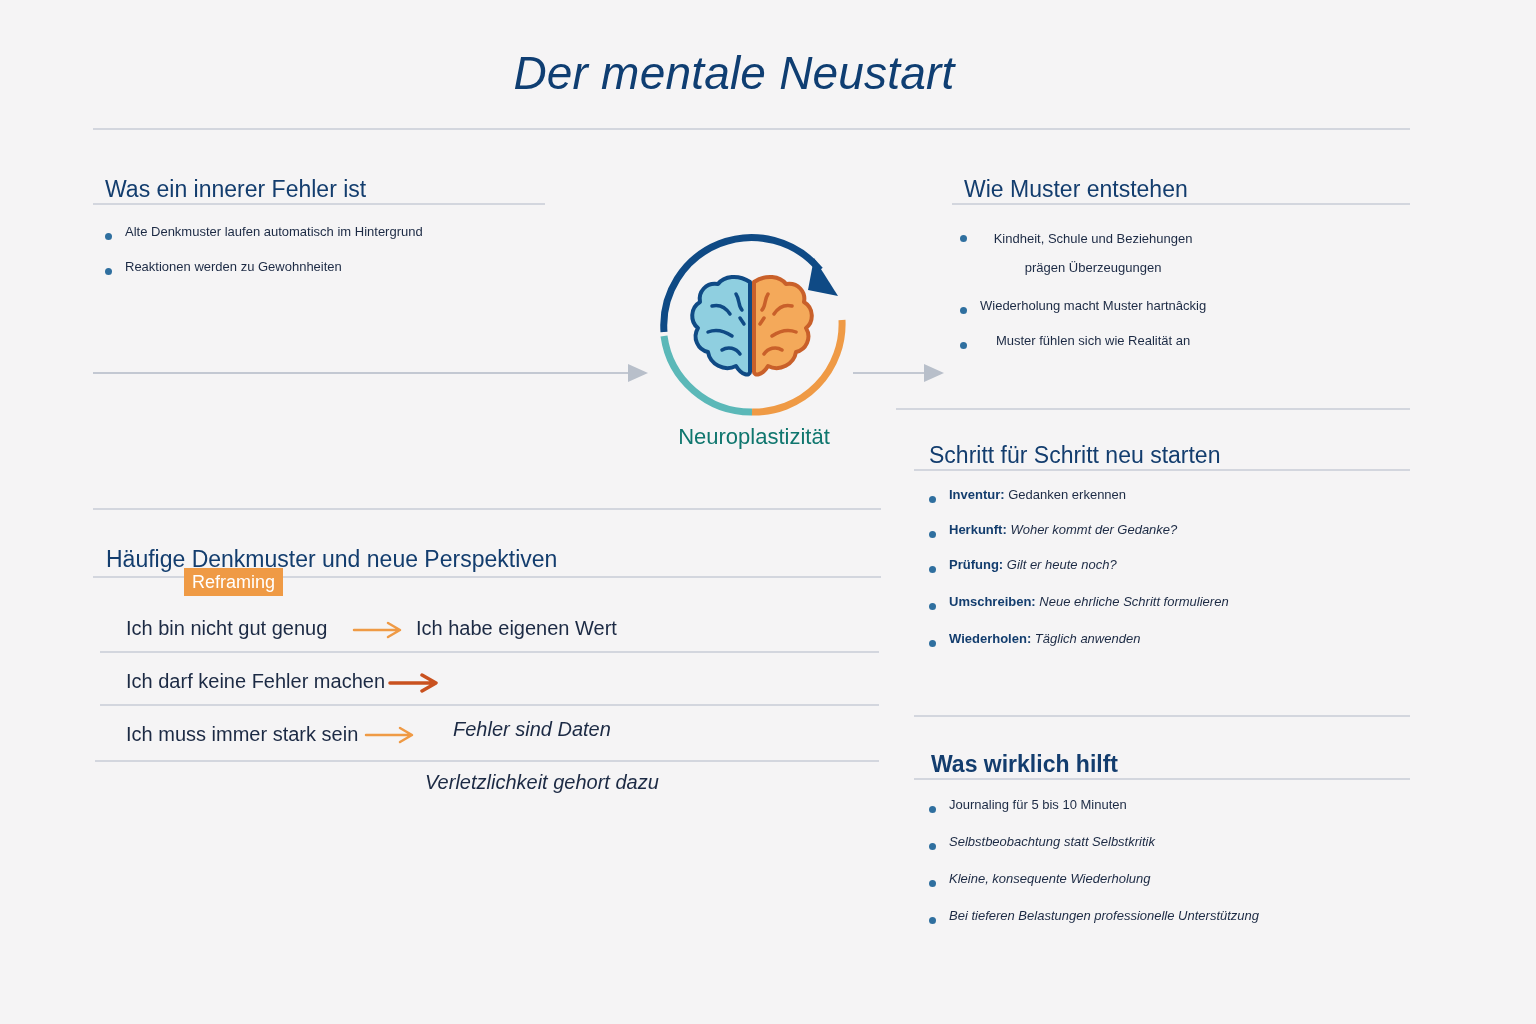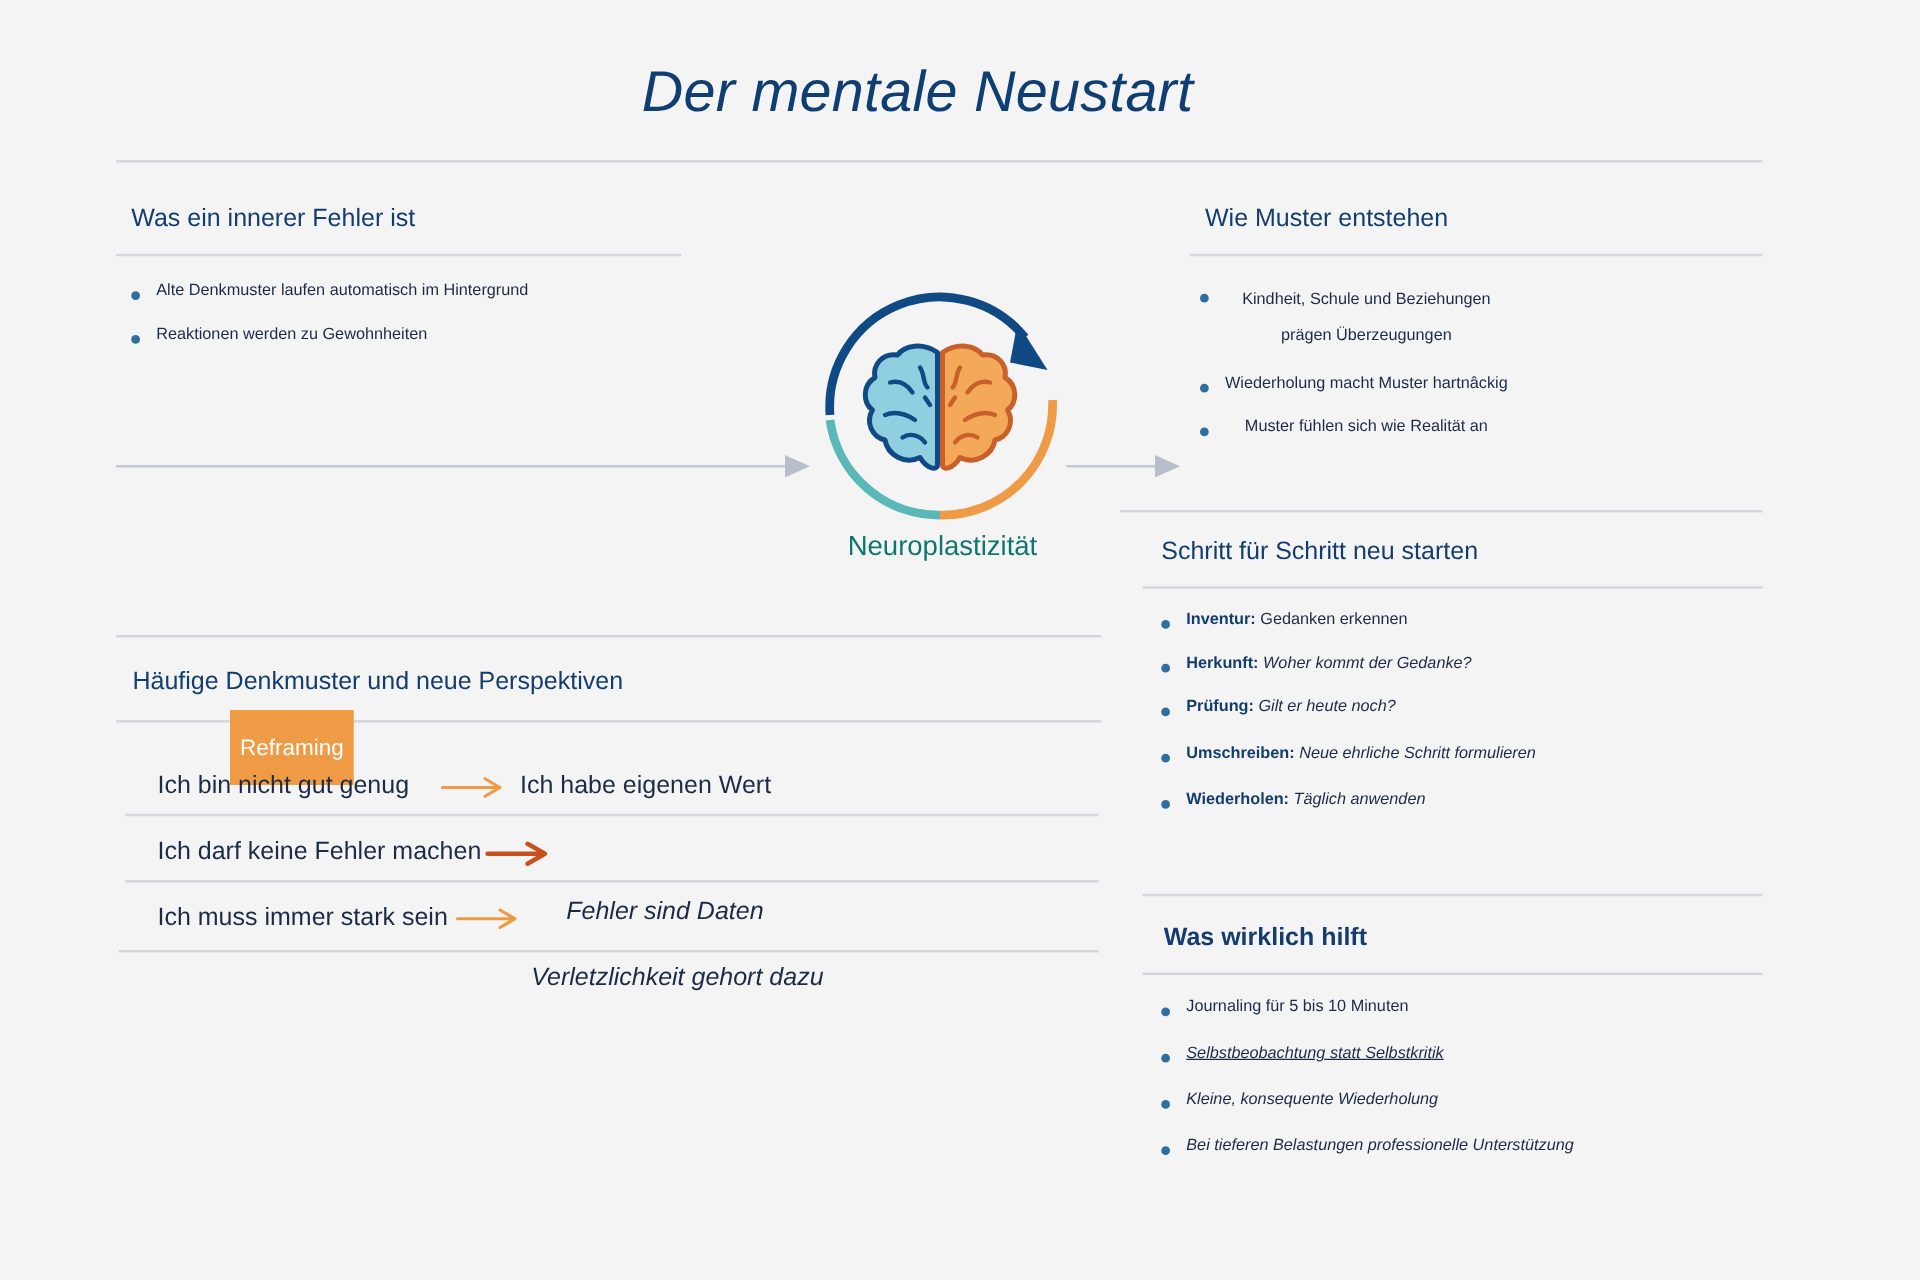--- a/index.html
+++ b/index.html
@@ -8,38 +8,38 @@
     background: #f5f4f5;
     font-family: "Liberation Sans", sans-serif;
     color: #1c2a44;
   }
   .abs { position: absolute; }
   .title {
     left: 0; width: 1468px; top: 46px; text-align: center;
     font-size: 46px; color: #0f3e72; letter-spacing: 0.2px; font-style: italic;
   }
   .hr { position: absolute; height: 2px; background: #d3d6de; }
-  .h2 { position: absolute; font-size: 20px; color: #133d6e; white-space: nowrap; }
+  .h2 { position: absolute; font-size: 23px; color: #133d6e; white-space: nowrap; margin-top: 12px; }
   .h2.bold { font-weight: bold; }
   ul.bl { position: absolute; margin: 0; padding: 0; list-style: none; }
   ul.bl li { position: relative; padding-left: 20px; font-size: 13px; color: #1c2a44; white-space: nowrap; }
   ul.bl li .dot {
     position: absolute; left: 0; top: 9px; width: 7px; height: 7px; border-radius: 50%;
     background: #2f6f9f;
   }
   ul.bl li .lbl { font-weight: bold; color: #133d6e; }
   ul.bl li .it { font-style: italic; }
   .arrow-line { position: absolute; height: 2px; background: #c3c8d2; }
   .arrow-head {
     position: absolute; width: 0; height: 0;
     border-top: 9px solid transparent; border-bottom: 9px solid transparent;
     border-left: 20px solid #b8bfca;
   }
   .badge {
-    position: absolute; left: 184px; top: 568px; height: 28px; padding: 16px 8px;
+    position: absolute; left: 184px; top: 568px; height: 28px; padding: 0 8px;
     background: #ef9a45; color: #fff; font-size: 18px; line-height: 28px;
   }
   .row-text { position: absolute; font-size: 20px; color: #1c2a44; white-space: nowrap; }
   .row-text.it { font-style: italic; margin-top: 48px; }
   .neuro-label { position: absolute; left: 654px; width: 200px; text-align: center; top: 424px; font-size: 22px; color: #0f766e; }
 </style>
 </head>
 <body>
 
 <div class="abs title">Der mentale Neustart</div>
@@ -91,21 +91,21 @@
   <li style="margin-bottom:22px;"><span class="dot"></span><span class="lbl">Prüfung:</span> <span class="it">Gilt er heute noch?</span></li>
   <li style="margin-bottom:22px;"><span class="dot"></span><span class="lbl">Umschreiben:</span> <span class="it">Neue ehrliche Schritt formulieren</span></li>
   <li><span class="dot"></span><span class="lbl">Wiederholen:</span> <span class="it">Täglich anwenden</span></li>
 </ul>
 
 <div class="hr" style="left:914px; top:715px; width:496px;"></div>
 <div class="h2 bold" style="left:931px; top:739px;">Was wirklich hilft</div>
 <div class="hr" style="left:914px; top:778px; width:496px;"></div>
 <ul class="bl" style="left:929px; top:797px;">
   <li style="margin-bottom:22px;"><span class="dot"></span><span>Journaling für 5 bis 10 Minuten</span></li>
-  <li style="margin-bottom:22px;text-decoration:underline;"><span class="dot"></span><span class="it">Selbstbeobachtung statt Selbstkritik</span></li>
+  <li style="margin-bottom:22px;"><span class="dot"></span><span class="it">Selbstbeobachtung statt Selbstkritik</span></li>
   <li style="margin-bottom:22px;"><span class="dot"></span><span class="it">Kleine, konsequente Wiederholung</span></li>
   <li><span class="dot"></span><span class="it">Bei tieferen Belastungen professionelle Unterstützung</span></li>
 </ul>
 
 <div class="hr" style="left:93px; top:508px; width:788px;"></div>
 <div class="h2" style="left:106px; top:534px;">Häufige Denkmuster und neue Perspektiven</div>
 <div class="hr" style="left:93px; top:576px; width:788px;"></div>
 <div class="badge">Reframing</div>
 
 <div class="row-text" style="left:126px; top:617px;">Ich bin nicht gut genug</div>

